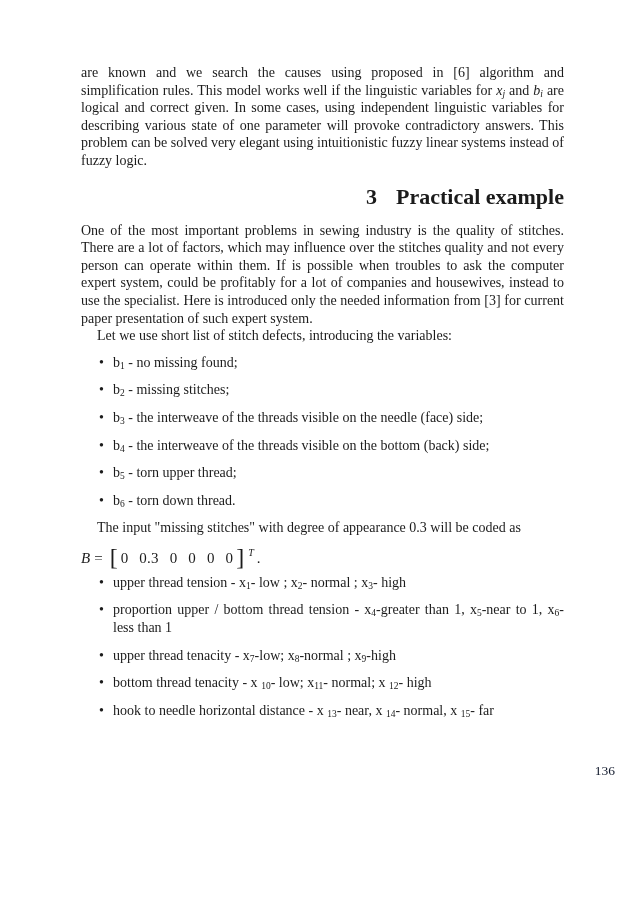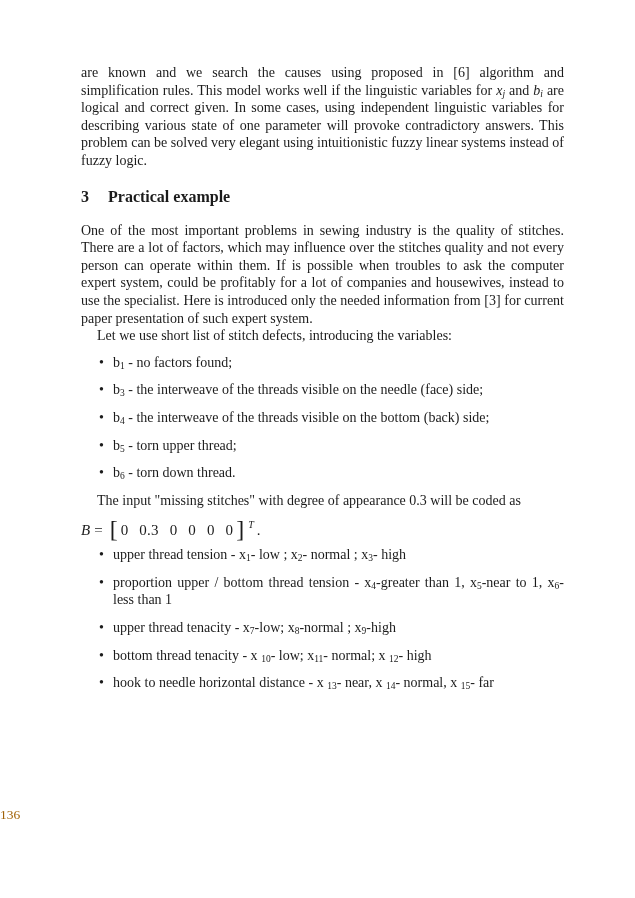--- a/index.html
+++ b/index.html
@@ -27,24 +27,24 @@
   p { margin: 0; }
   .p-indent { text-indent: 16px; }
   sub {
     font-size: 9.5px;
     line-height: 0;
     vertical-align: -2px;
   }
   sub.it { font-style: italic; }
   h2 {
     margin: 16px 0 14px 0;
-    font-size: 16px;
+    font-size: 22px;
     line-height: 22px;
     font-weight: bold;
-    text-align: left;
+    text-align: right;
   }
   h2 .sec-num { display: inline-block; margin-right: 19px; }
   ul {
     list-style: none;
     margin: 9px 0 0 0;
     padding: 0;
   }
   li {
     position: relative;
     padding-left: 32px;
@@ -84,44 +84,44 @@
     line-height: 0;
     margin-left: 1px;
   }
   .formula .terminator { margin-left: 3px; }
   .causes-intro { margin-top: 14px; }
   .causes-list { margin-top: 3px; }
   .page-number {
     position: absolute;
     left: 0; right: 0;
     top: 763px;
-    text-align: left;
+    text-align: right;
     font-size: 13.5px;
-    color: #a16207;
-    margin-top: 44px;
+    color: #0f172a;
   }
 </style>
 </head>
 <body>
 
 <div class="page">
   <div class="content">
 
     <p><span>are known and we search the causes using proposed in [6] algorithm and simplification rules. This model works well if the linguistic variables for </span><i>x</i><sub class="it">j</sub><span> and </span><i>b</i><sub class="it">i</sub><span> are logical and correct given. In some cases, using independent linguistic variables for describing various state of one parameter will provoke contradictory answers. This problem can be solved very elegant using intuitionistic fuzzy linear systems instead of fuzzy logic.</span></p>
 
     <h2>
       <span class="sec-num">3</span><span>Practical example</span>
     </h2>
 
     <p>One of the most important problems in sewing industry is the quality of stitches. There are a lot of factors, which may influence over the stitches quality and not every person can operate within them. If is possible when troubles to ask the computer expert system, could be profitably for a lot of companies and housewives, instead to use the specialist. Here is introduced only the needed information from [3] for current paper presentation of such expert system.</p>
 
     <p class="p-indent">Let we use short list of stitch defects, introducing the variables:</p>
 
     <ul class="defects-list">
-      <li><span>b</span><sub>1</sub><span> - no factors found;</span></li>
+      <li><span>b</span><sub>1</sub><span> - no missing found;</span></li>
+      <li><span>b</span><sub>2</sub><span> - missing stitches;</span></li>
       <li><span>b</span><sub>3</sub><span> - the interweave of the threads visible on the needle (face) side;</span></li>
       <li><span>b</span><sub>4</sub><span> - the interweave of the threads visible on the bottom (back) side;</span></li>
       <li><span>b</span><sub>5</sub><span> - torn upper thread;</span></li>
       <li><span>b</span><sub>6</sub><span> - torn down thread.</span></li>
     </ul>
 
     <p class="p-indent coding-para">The input "missing stitches" with degree of appearance 0.3 will be coded as</p>
 
     <div class="formula">
       <span class="lhs">B</span><span class="rel">=</span><span class="bracket">[</span><span class="entries">0 0.3 0 0 0 0</span><span class="bracket">]</span><sup>T</sup><span class="terminator">.</span>

